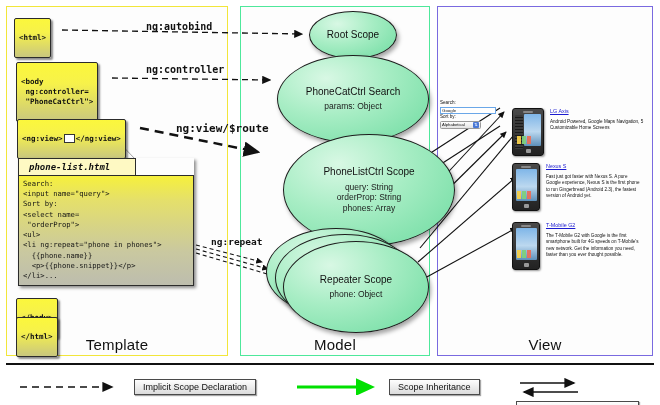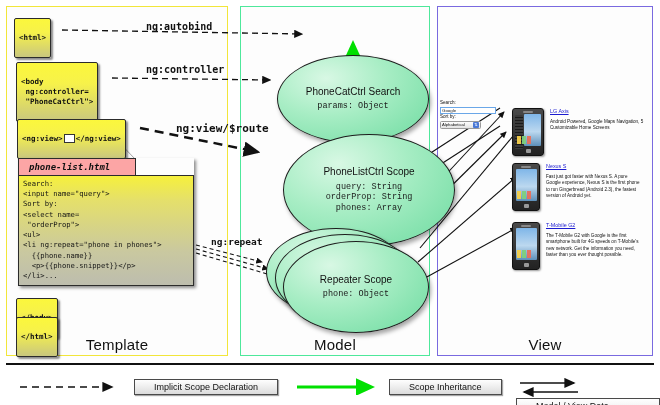--- a/index.html
+++ b/index.html
@@ -26,40 +26,40 @@
   #tag-body{left:16px;top:62px;}
   #tag-ngview{left:17px;top:119px;}
   #tag-bodyclose{left:16px;top:290px;margin-top:8px;}
   #tag-htmlclose{left:16px;top:317px;}
   .ngview-slot{display:inline-block;width:9px;height:7px;background:#fff;
     border:1px solid #333;vertical-align:middle;margin:0 1px;}
 
   
   #code-card{position:absolute;left:18px;top:158px;width:176px;
     box-shadow:2px 2px 3px rgba(0,0,0,.45);}
-  #code-title{box-sizing:border-box;background:#fca5a5;border:1px solid #2b2b2b;
+  #code-title{box-sizing:border-box;background:#fef9c3;border:1px solid #2b2b2b;
     border-bottom:none;width:118px;
     font-family:"DejaVu Sans Mono","Liberation Mono",monospace;
     font-style:italic;font-weight:bold;font-size:9px;color:#111;
     padding:3px 4px 3px 10px;}
   #code-body{box-sizing:border-box;border:1px solid #2b2b2b;
     background:linear-gradient(#f6f03c 0%,#e5e06a 22%,#c9c8a0 70%,#bdbdae 100%);
     font-family:"DejaVu Sans Mono","Liberation Mono",monospace;
     font-size:7.2px;line-height:1.42;color:#141414;white-space:pre;
     padding:3px 4px 4px 4px;}
 
   
   .scope{position:absolute;box-sizing:border-box;border-radius:50%;
     border:1.5px solid #1d1d1d;
     background:radial-gradient(ellipse at 32% 26%, #d8f8e4 0%, #a7edc4 42%, #6ddba0 100%);
     box-shadow:2px 3px 4px rgba(0,0,0,.35);
     display:flex;flex-direction:column;align-items:center;justify-content:center;
     text-align:center;}
   .scope .nm{font-size:10px;color:#111;line-height:1.15;}
-  .scope .props{font-family:Liberation Mono, monospace;
+  .scope .props{font-family:Liberation Sans, sans-serif;
     font-size:8.5px;color:#1b1b1b;line-height:1.25;margin-top:4px;white-space:pre;}
   #scope-root{left:309px;top:11px;width:88px;height:48px;}
   #scope-catctrl{left:277px;top:55px;width:152px;height:88px;}
   #scope-listctrl{left:283px;top:134px;width:172px;height:112px;}
   #scope-rep-a{left:266px;top:228px;width:140px;height:88px;z-index:1;}
   #scope-rep-b{left:275px;top:234px;width:140px;height:88px;z-index:2;}
   #scope-rep-c{left:283px;top:241px;width:146px;height:92px;z-index:3;}
 
   
   svg.overlay{position:absolute;left:0;top:0;width:660px;height:405px;
@@ -113,21 +113,21 @@
   .pname{font-size:5.4px;color:#1a1ad0;text-decoration:underline;line-height:1.4;}
   .pdesc{font-size:4.6px;color:#111;line-height:1.42;margin-top:3px;}
 
   
   #legend-rule{position:absolute;left:6px;top:363px;width:648px;height:2px;
     background:#111;}
   .legend-item{position:absolute;}
   .legend-box{display:inline-block;box-sizing:border-box;
     background:linear-gradient(#fefefe,#dcdcdc);border:1px solid #4a4a4a;
     box-shadow:1px 1px 1px rgba(0,0,0,.35);
-    font-size:9px;color:#111;padding:2px 19px;line-height:1.15;}
+    font-size:9px;color:#111;padding:2px 8px;line-height:1.15;}
   #legend-implicit{left:16px;top:376px;}
   #legend-inherit{left:293px;top:376px;}
   #legend-binding{left:516px;top:376px;}
 </style>
 </head>
 <body>
 
 <div id="root">
 
   <div class="col" id="col-template">
@@ -210,20 +210,24 @@
   <div class="tagbox" id="tag-htmlclose">&lt;/html&gt;</div>
 
   <div class="conn-label" id="lbl-autobind">ng:autobind</div>
   <div class="conn-label" id="lbl-controller">ng:controller</div>
   <div class="conn-label" id="lbl-ngviewroute">ng:view/$route</div>
   <div class="conn-label" id="lbl-ngrepeat">ng:repeat</div>
 
   <div class="scope" id="scope-rep-a"></div>
   <div class="scope" id="scope-rep-b"></div>
 
+  <div class="scope" id="scope-root">
+    <div class="nm">Root
+Scope</div>
+  </div>
 
   <div class="scope" id="scope-catctrl">
     <div class="nm">PhoneCatCtrl
 Search</div>
     <div class="props">params: Object</div>
   </div>
 
   <div class="scope" id="scope-listctrl">
     <div class="nm">PhoneListCtrl
 Scope</div>

